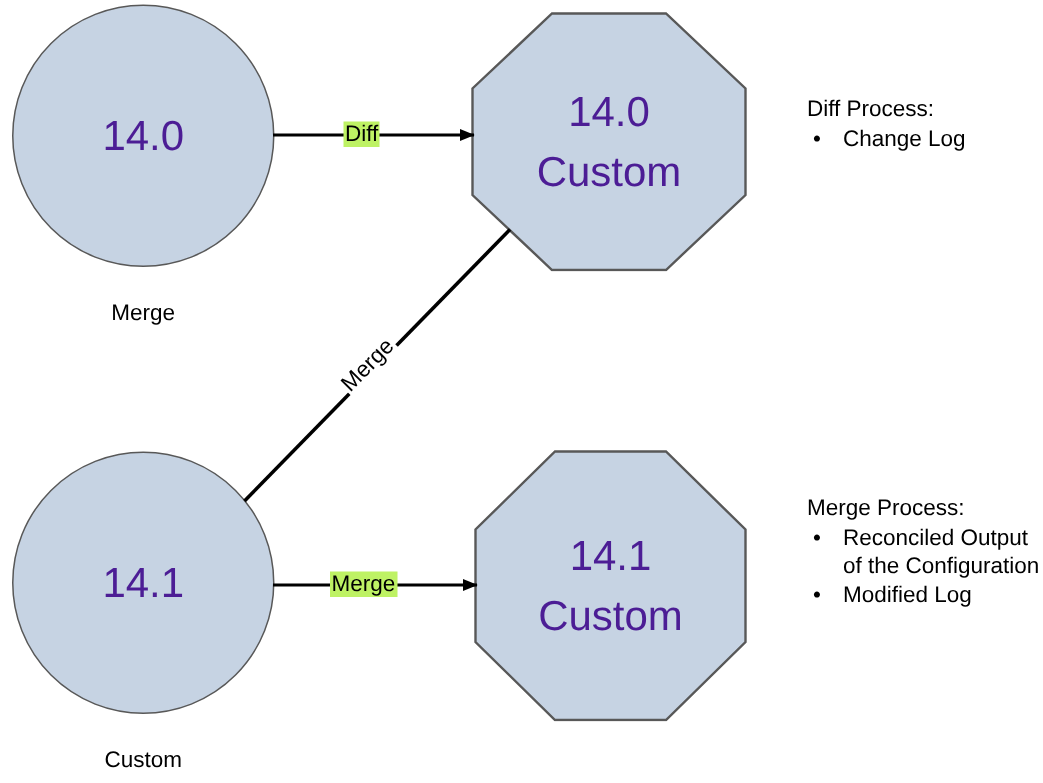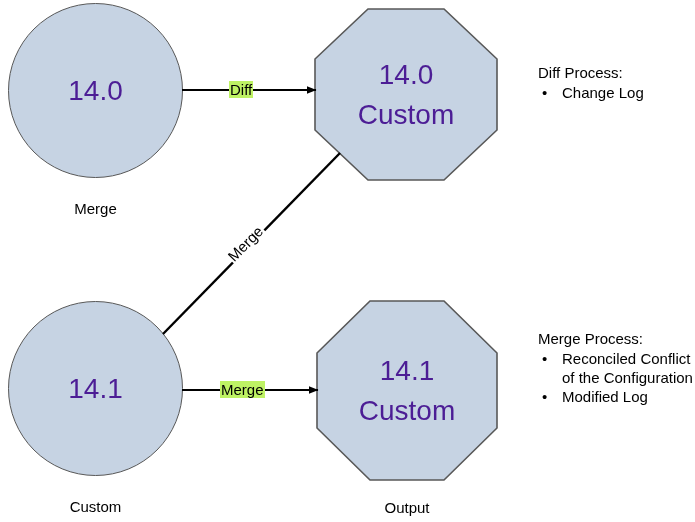--- a/index.html
+++ b/index.html
@@ -150,21 +150,20 @@
   </div>
   <div class="caption" style="left:8px; top:498px; width:175px;">Custom</div>
 
   <div class="node octagon" style="left:316px; top:300px; width:182px; height:181px;">
     <svg class="oct-svg" viewBox="0 0 182 181" preserveAspectRatio="none">
       <polygon points="54,1 128,1 181,53 181,128 128,180 54,180 1,128 1,53" fill="#c6d3e3" stroke="#585858" stroke-width="1.6"></polygon>
     </svg>
     <span class="node-text">14.1
 Custom</span>
   </div>
-  <div class="caption" style="left:316px; top:499px; width:182px;">Output</div>
 
   <div class="edge-label" style="left:229px; top:81px;">Diff</div>
 
   <div class="edge-label diagonal" style="left:223px; top:235px; transform: rotate(-45.5deg);">Merge</div>
 
   <div class="edge-label" style="left:220px; top:381px;">Merge</div>
 
   <div class="side-block" style="left:538px; top:63px;">
     <div class="side-title">Diff Process:</div>
     <ul class="side-list">
@@ -173,21 +172,21 @@
         <span>Change Log</span>
       </li>
     </ul>
   </div>
 
   <div class="side-block" style="left:538px; top:329px;">
     <div class="side-title">Merge Process:</div>
     <ul class="side-list">
       <li>
         <span class="bullet">•</span>
-        <span>Reconciled Conflict of the Configuration</span>
+        <span>Reconciled Output of the Configuration</span>
       </li>
       <li>
         <span class="bullet">•</span>
         <span>Modified Log</span>
       </li>
     </ul>
   </div>
 
 </div>
 

